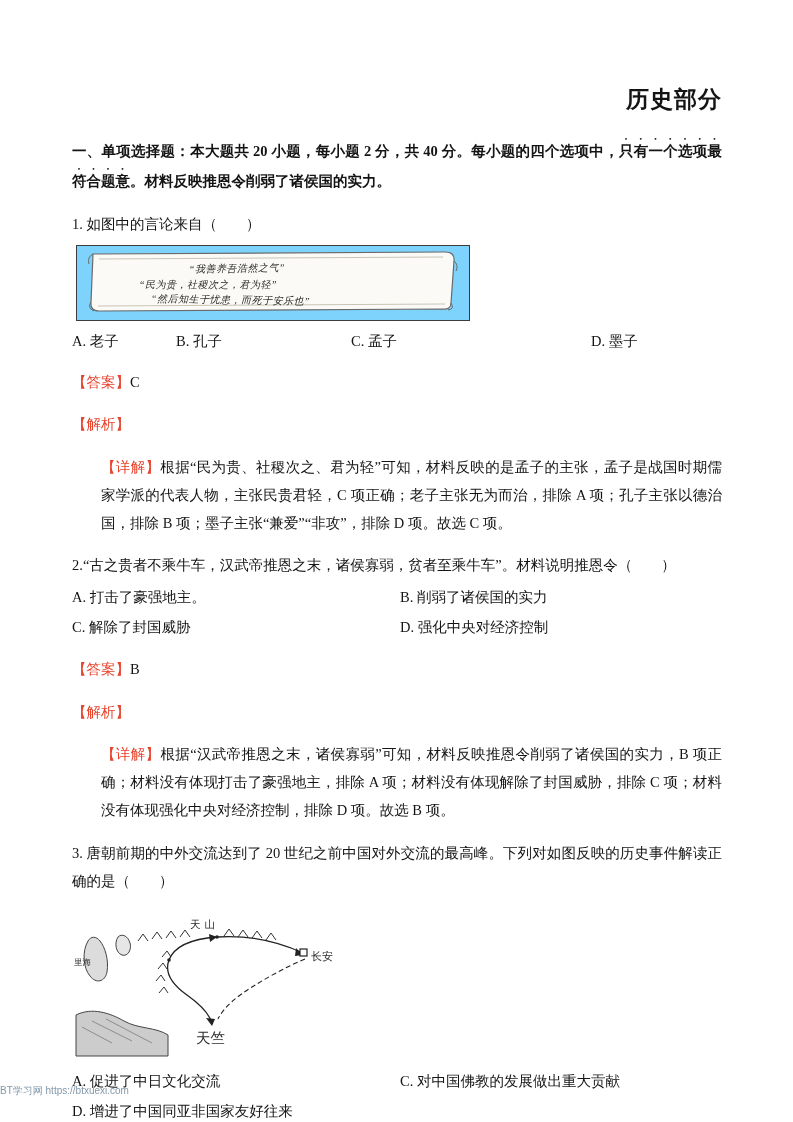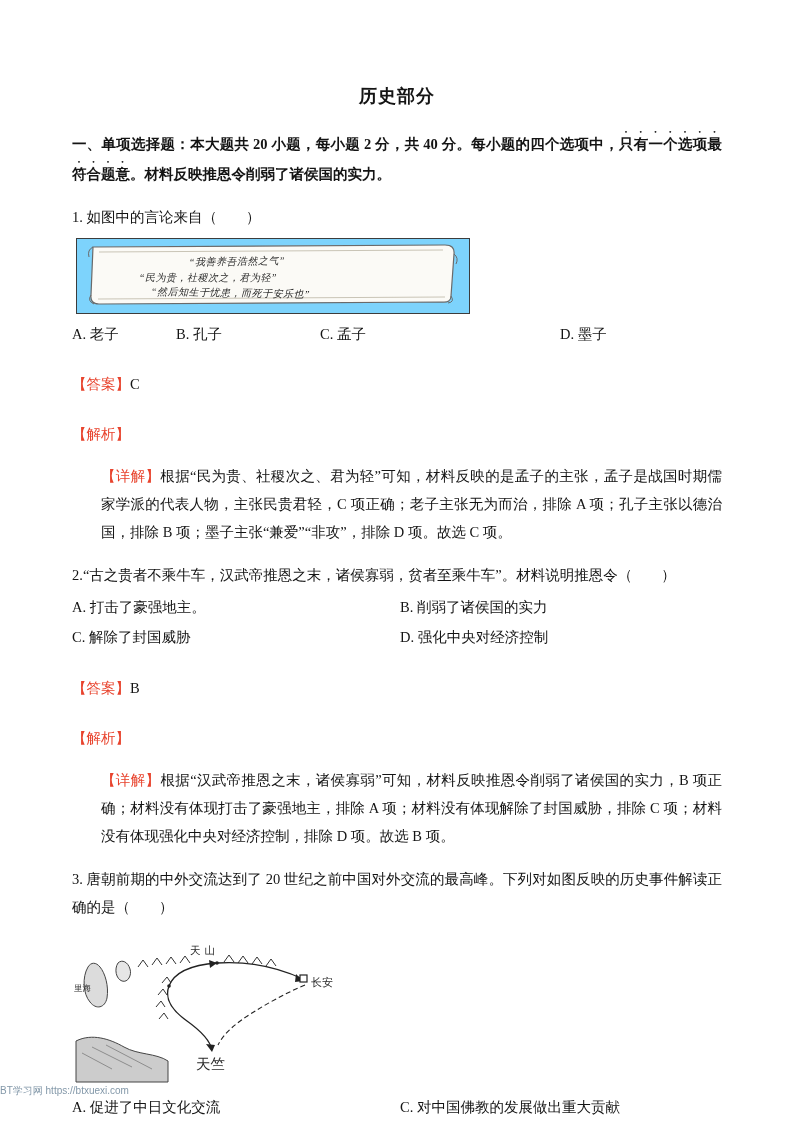--- a/index.html
+++ b/index.html
@@ -8,41 +8,41 @@
   }
   html,body{margin:0;padding:0;}
   body{
     width:793px;height:1122px;overflow:hidden;position:relative;
     background:#ffffff;color:#141414;
     font-family:"Liberation Serif","DejaVu Serif",serif;
     font-size:14.5px;
   }
   .page{padding:84px 71px 0 72px;}
   .doc-title{
-    font-size:18px;font-weight:700;text-align:center;
+    font-size:23px;font-weight:700;text-align:right;
     margin:0 0 20px 0;letter-spacing:1px;
   }
   .instructions{font-weight:700;line-height:28px;text-align:justify;}
   .em-dots{
     -webkit-text-emphasis:filled dot;text-emphasis:filled dot;
     -webkit-text-emphasis-position:over right;text-emphasis-position:over right;
   }
   .stem{line-height:28px;margin:10px 0 0 0;text-align:justify;}
   .figure-quote{
     width:392px;height:74px;border:1.5px solid #3c3c3c;
     margin:7px 0 6px 4px;background:#7dd3fc;
   }
   .figure-map{margin:8px 0 4px 0;}
   .opt-row{display:flex;line-height:28px;margin-top:3px;}
   .opt-row .o1{width:104px;}
   .opt-row .o2{width:144px;}
-  .opt-row .o3{width:240px;}
+  .opt-row .o3{width:240px;margin-left:31px;}
   .opt-grid{display:grid;grid-template-columns:328px 1fr;line-height:30px;margin-top:3px;}
   .marker{color:var(--marker-red);}
-  .ansline{line-height:28px;margin-top:22px;}
+  .ansline{line-height:28px;margin-top:13px;}
   .detail{line-height:28px;margin-top:5px;text-align:justify;margin-left:29px;}
   .q-block{margin-top:14px;}
   .footer{
     position:absolute;left:0;right:0;bottom:24px;
     color:var(--footer-color);font-size:10px;
     font-family:"Liberation Sans","DejaVu Sans",sans-serif;
   }
   svg text{font-family:"Liberation Serif","DejaVu Serif",serif;fill:#2a2a2a;}
 </style>
 </head>

